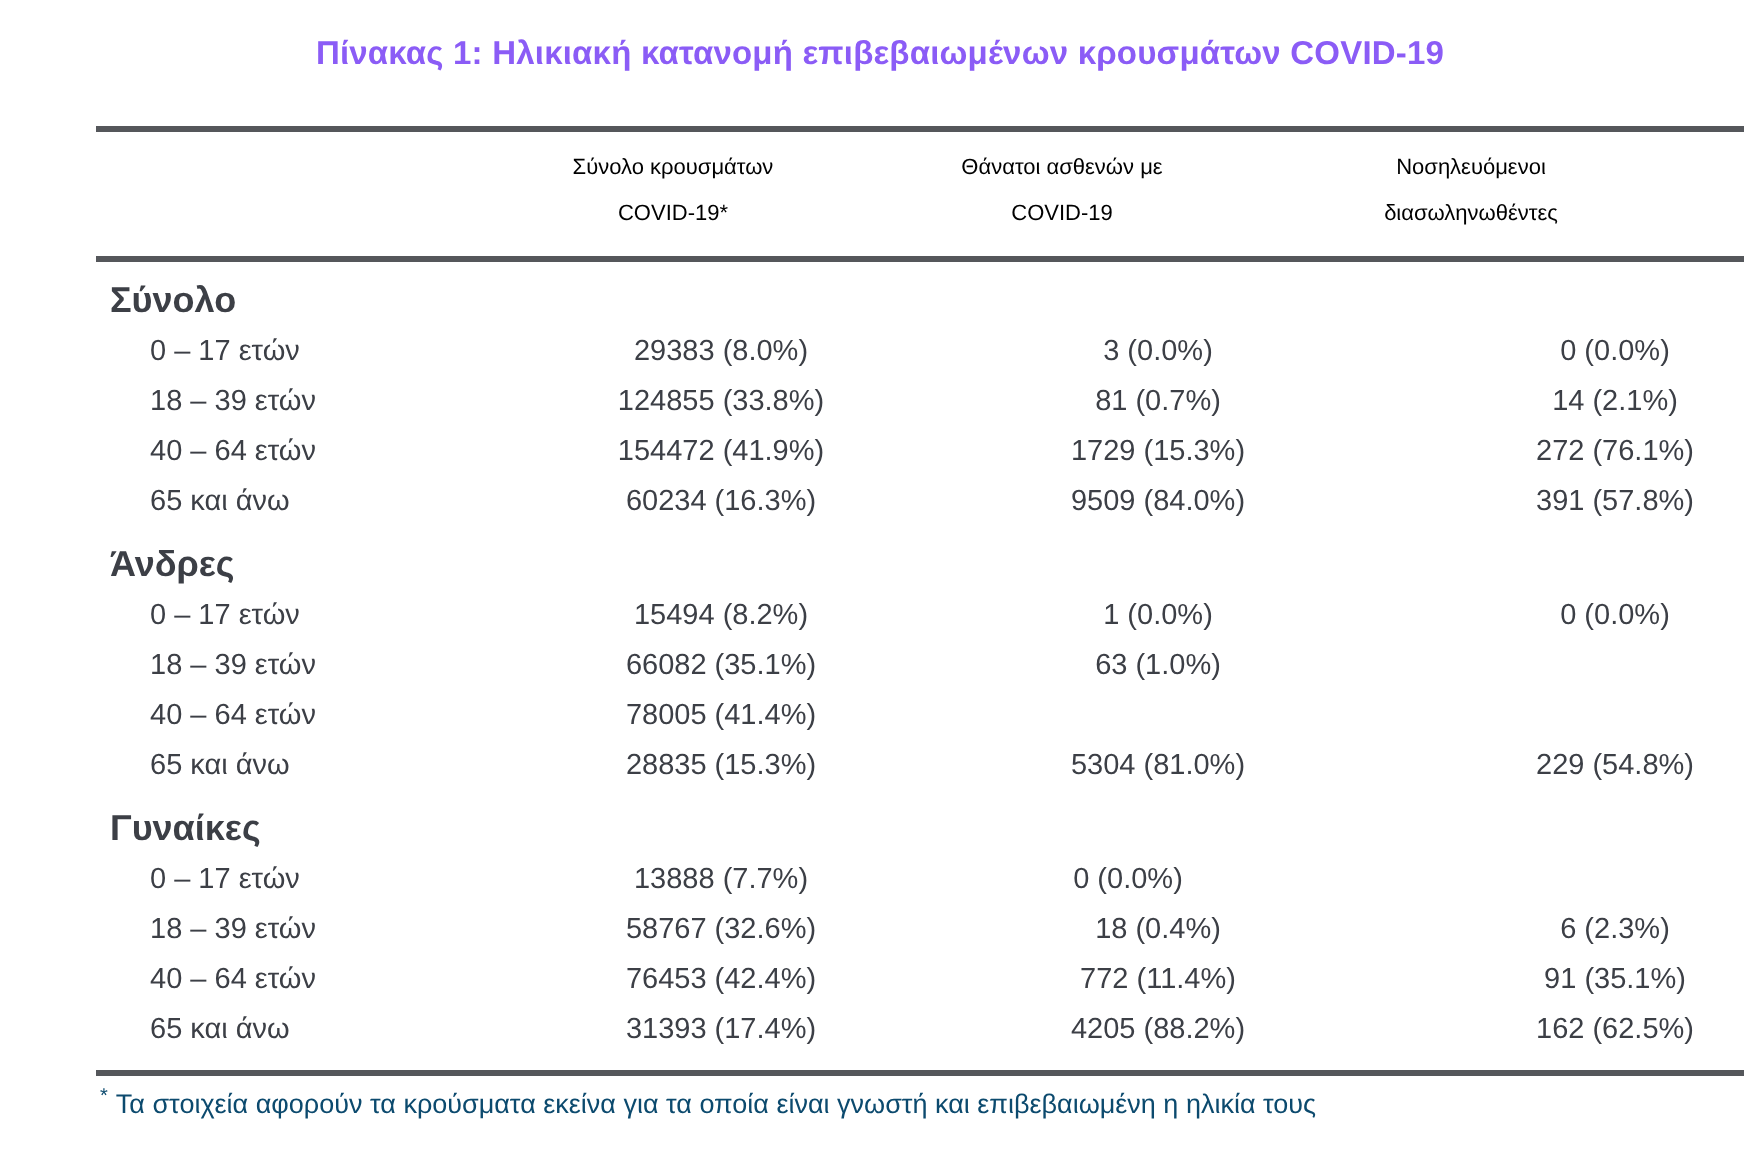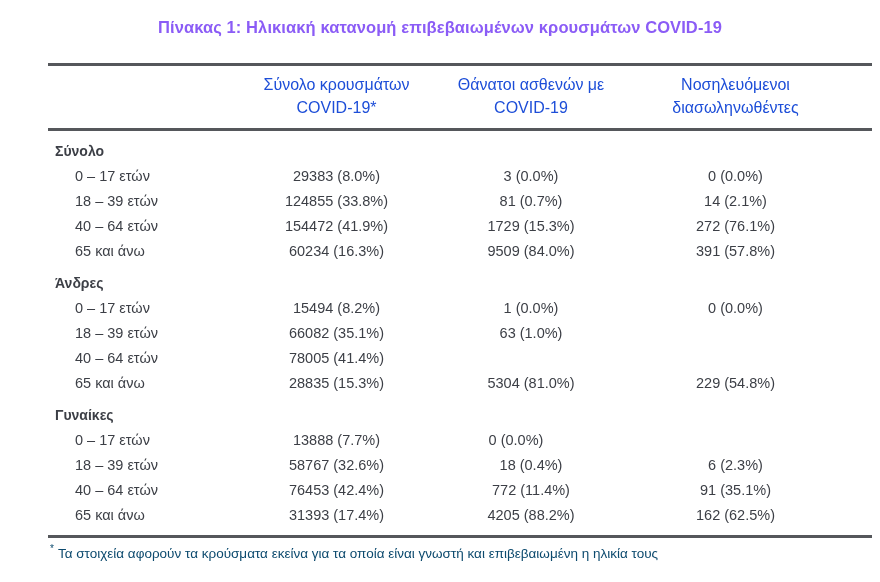--- a/index.html
+++ b/index.html
@@ -36,35 +36,35 @@
     grid-template-columns: 192px 193px 196px 243px;
     align-items: center;
   }
   .thead {
     border-top: 3px solid #55575b;
     border-bottom: 3px solid #55575b;
     padding: 7px 0 9px 0;
   }
   .col-header {
     text-align: center;
-    font-size: 16px;
+    font-size: 11px;
     line-height: 23px;
-    color: #1d4ed8;
+    color: #000000;
   }
   .col-header.last { padding-right: 30px; }
   .group-label {
     font-weight: bold;
-    font-size: 14px;
+    font-size: 18px;
     padding-left: 7px;
     margin-top: 7px;
     height: 25px;
     display: flex;
     align-items: center;
   }
-  .data-row { height: 25px; }
+  .data-row { height: 25px; gap: 24px; }
   .age-cell {
     padding-left: 27px;
     font-size: 14.5px;
   }
   .num-cell {
     text-align: center;
     font-size: 14.5px;
   }
   .num-cell.last { padding-right: 30px; }
   .tbody-bottom-spacer { height: 8px; }

